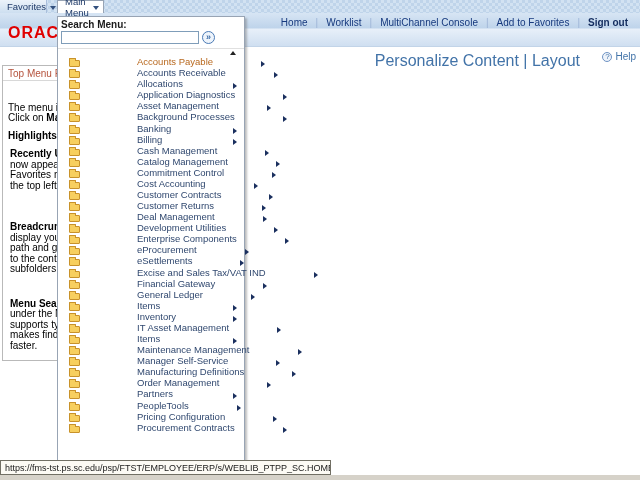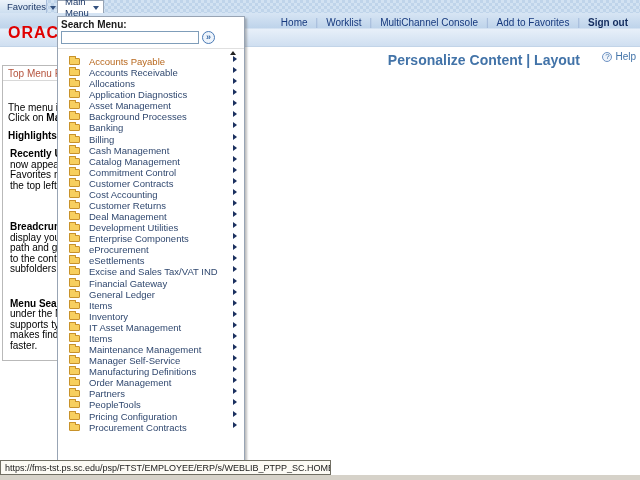--- a/index.html
+++ b/index.html
@@ -27,21 +27,21 @@
     border-bottom:1px solid #c2d4e8; }
   .logo { position:absolute; left:8px; top:11px; color:#e00000; font-weight:bold;
     font-size:16px; letter-spacing:1px; }
   .navlinks { position:absolute; right:12px; top:4px; font-size:10px; color:#16397e;
     white-space:nowrap; display:flex; align-items:center; }
   .navlink { cursor:pointer; }
   .navlink::after { content:"|"; color:#9db4d6; margin:0 8px; }
   .signout { font-weight:bold; color:#132c5e; cursor:pointer; }
 
   
-  .personalize { position:absolute; top:52px; right:60px; font-size:14px; color:#4273a8;font-weight:bold; }
+  .personalize { position:absolute; top:52px; right:60px; font-size:16px; color:#4273a8; }
   .personalize .plink { cursor:pointer; }
   .helpwrap { position:absolute; top:51px; right:4px; font-size:10px; color:#4273a8;
     display:flex; align-items:center; cursor:pointer; }
   .helpicon { display:inline-flex; align-items:center; justify-content:center;
     width:10px; height:10px; border:1px solid #6f94c4; border-radius:50%;
     font-size:8px; color:#4273a8; background:#eef3fa; margin-right:3px; }
 
   
   .pagelet { position:absolute; left:2px; top:65px; width:240px; height:296px;
     border:1px solid #b9b9b9; background:#ffffff; font-size:10px; color:#000; }
@@ -66,22 +66,22 @@
   .search-btn { width:13px; height:13px; margin-left:3px; border-radius:50%;
     border:1px solid #4a7ab5; background:#eef4fb; color:#3c6ca8; font-size:9px;
     font-weight:bold; display:inline-flex; align-items:center; justify-content:center;
     cursor:pointer; line-height:1; }
   .scrollrow { height:7px; display:flex; justify-content:flex-end; padding-right:8px;
     align-items:center; }
   .up-arrow { width:0; height:0; border-left:3.5px solid transparent;
     border-right:3.5px solid transparent; border-bottom:4px solid #222;
     cursor:pointer; }
   .menu-list { list-style:none; }
-  .menu-item { height:11.08px; display:flex; align-items:flex-start; padding-left:11px;
-    cursor:pointer; }
+  .menu-item { height:11.08px; display:flex; align-items:flex-end; padding-left:11px;
+    cursor:pointer;gap:48px; }
   .mi-label { font-size:9.5px; color:#30486f; margin-left:9px; white-space:nowrap; }
   .menu-item.hl .mi-label { color:#b8681e; }
   .folder { width:11px; height:7px; background:#f7cf5e; border:1px solid #c8922a;
     border-radius:1px; position:relative; flex:none; margin-top:2px; }
   .folder::before { content:""; position:absolute; top:-3px; left:-1px; width:5px;
     height:2px; background:#f7cf5e; border:1px solid #c8922a; border-bottom:none;
     border-radius:1px 1px 0 0; }
   .sub-arrow { margin-left:auto; margin-right:7px; width:0; height:0;
     border-left:4px solid #1a2f5e; border-top:3px solid transparent;
     border-bottom:3px solid transparent; flex:none; }
@@ -214,27 +214,27 @@
   </li>
 
   <li class="menu-item">
     <span class="folder"></span>
     <span class="mi-label">Commitment Control</span>
     <span class="sub-arrow"></span>
   </li>
 
   <li class="menu-item">
     <span class="folder"></span>
+    <span class="mi-label">Cost Accounting</span>
+    <span class="sub-arrow"></span>
+  </li>
+
+  <li class="menu-item">
+    <span class="folder"></span>
     <span class="mi-label">Customer Contracts</span>
-    <span class="sub-arrow"></span>
-  </li>
-
-  <li class="menu-item">
-    <span class="folder"></span>
-    <span class="mi-label">Cost Accounting</span>
     <span class="sub-arrow"></span>
   </li>
 
   <li class="menu-item">
     <span class="folder"></span>
     <span class="mi-label">Customer Returns</span>
     <span class="sub-arrow"></span>
   </li>
 
 

